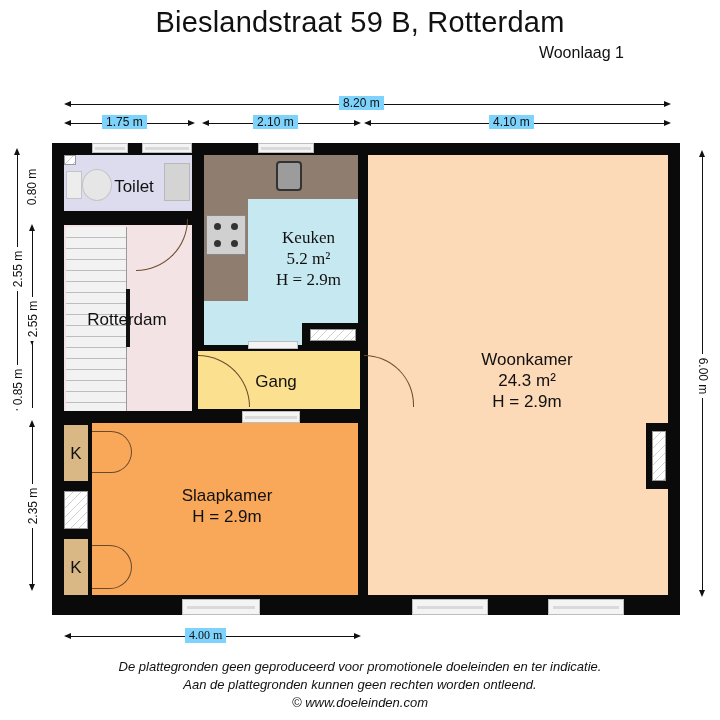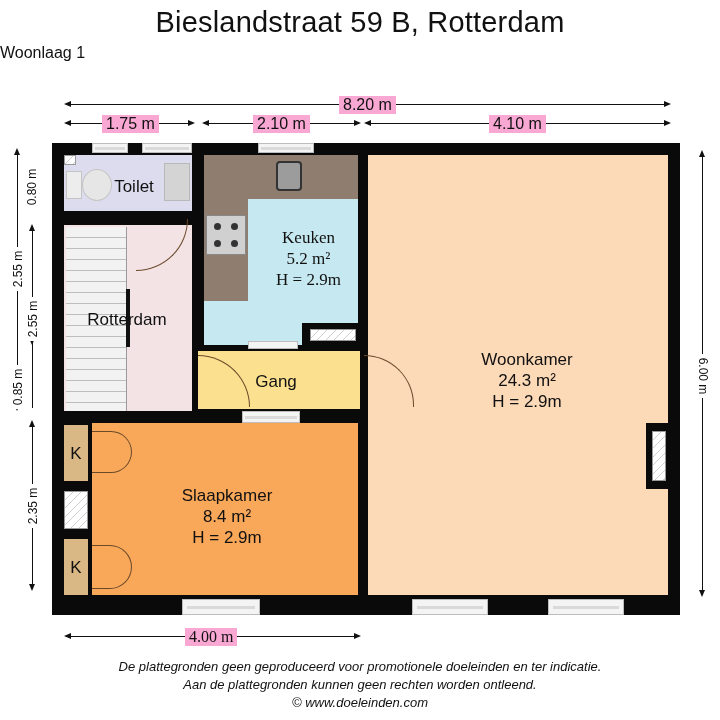--- a/index.html
+++ b/index.html
@@ -1,24 +1,24 @@
 <!DOCTYPE html>
 <html><head>
 <meta charset="utf-8">
 <style>
   html, body { margin: 0; padding: 0; background: #ffffff; }
   body { width: 720px; height: 720px; position: relative; overflow: hidden; font-family: "Liberation Sans", sans-serif; color: #111; }
   .abs { position: absolute; }
   .title { left: 0; top: 6px; width: 720px; text-align: center; font-size: 29px; color: #111; letter-spacing: 0.2px; }
-  .subtitle { left: 0; top: 44px; width: 624px; text-align: left; font-size: 16px; color: #111; }
+  .subtitle { left: 0; top: 44px; width: 624px; text-align: right; font-size: 16px; color: #111; }
 
   
   .hline { height: 1px; background: #111; }
   .vline { width: 1px; background: #111; }
-  .dimlabel { font-size: 16px; background: #f9a8d4; padding: 0 4px; white-space: nowrap; color: #111; }
+  .dimlabel { font-size: 12px; background: #7dd3fc; padding: 0 4px; white-space: nowrap; color: #111; }
   .arrow-l, .arrow-r, .arrow-u, .arrow-d { width: 0; height: 0; }
   .arrow-l { border-top: 3px solid transparent; border-bottom: 3px solid transparent; border-right: 7px solid #111; }
   .arrow-r { border-top: 3px solid transparent; border-bottom: 3px solid transparent; border-left: 7px solid #111; }
   .arrow-u { border-left: 3px solid transparent; border-right: 3px solid transparent; border-bottom: 7px solid #111; }
   .arrow-d { border-left: 3px solid transparent; border-right: 3px solid transparent; border-top: 7px solid #111; }
   .vlabel { font-size: 12px; background: #fff; padding: 4px 0; white-space: nowrap; transform: rotate(-90deg); transform-origin: center; color: #111; }
   .vlabel-r { font-size: 12px; background: #fff; padding: 4px 0; white-space: nowrap; transform: rotate(90deg); transform-origin: center; color: #111; }
 
   .wall { background: #0a0a0a; }
   .room { position: absolute; }
@@ -147,21 +147,20 @@
   <div class="abs hatch" style="left:600px; top:288px; width:14px; height:50px;"></div>
   <div class="roomlabel" style="left:400px; top:206px; width:150px;">
     <span class="name">Woonkamer</span>
     <span class="name">24.3 m²</span>
     <span class="name">H = 2.9m</span>
   </div>
 
   <div class="room" style="left:40px; top:280px; width:266px; height:172px; background:#f9a85a;"></div>
   <div class="roomlabel" style="left:110px; top:342px; width:130px;">
     <span class="name">Slaapkamer</span>
-    <span class="name">8.4 m²</span>
     <span class="name">H = 2.9m</span>
   </div>
 
   <div class="room" style="left:12px; top:282px; width:24px; height:56px; background:#d9b886;"></div>
   <div class="roomlabel" style="left:12px; top:300px; width:24px;">
     <span class="name">K</span>
   </div>
   <div class="abs hatch" style="left:12px; top:348px; width:24px; height:38px;"></div>
   <div class="room" style="left:12px; top:396px; width:24px; height:56px; background:#d9b886;"></div>
   <div class="roomlabel" style="left:12px; top:414px; width:24px;">

